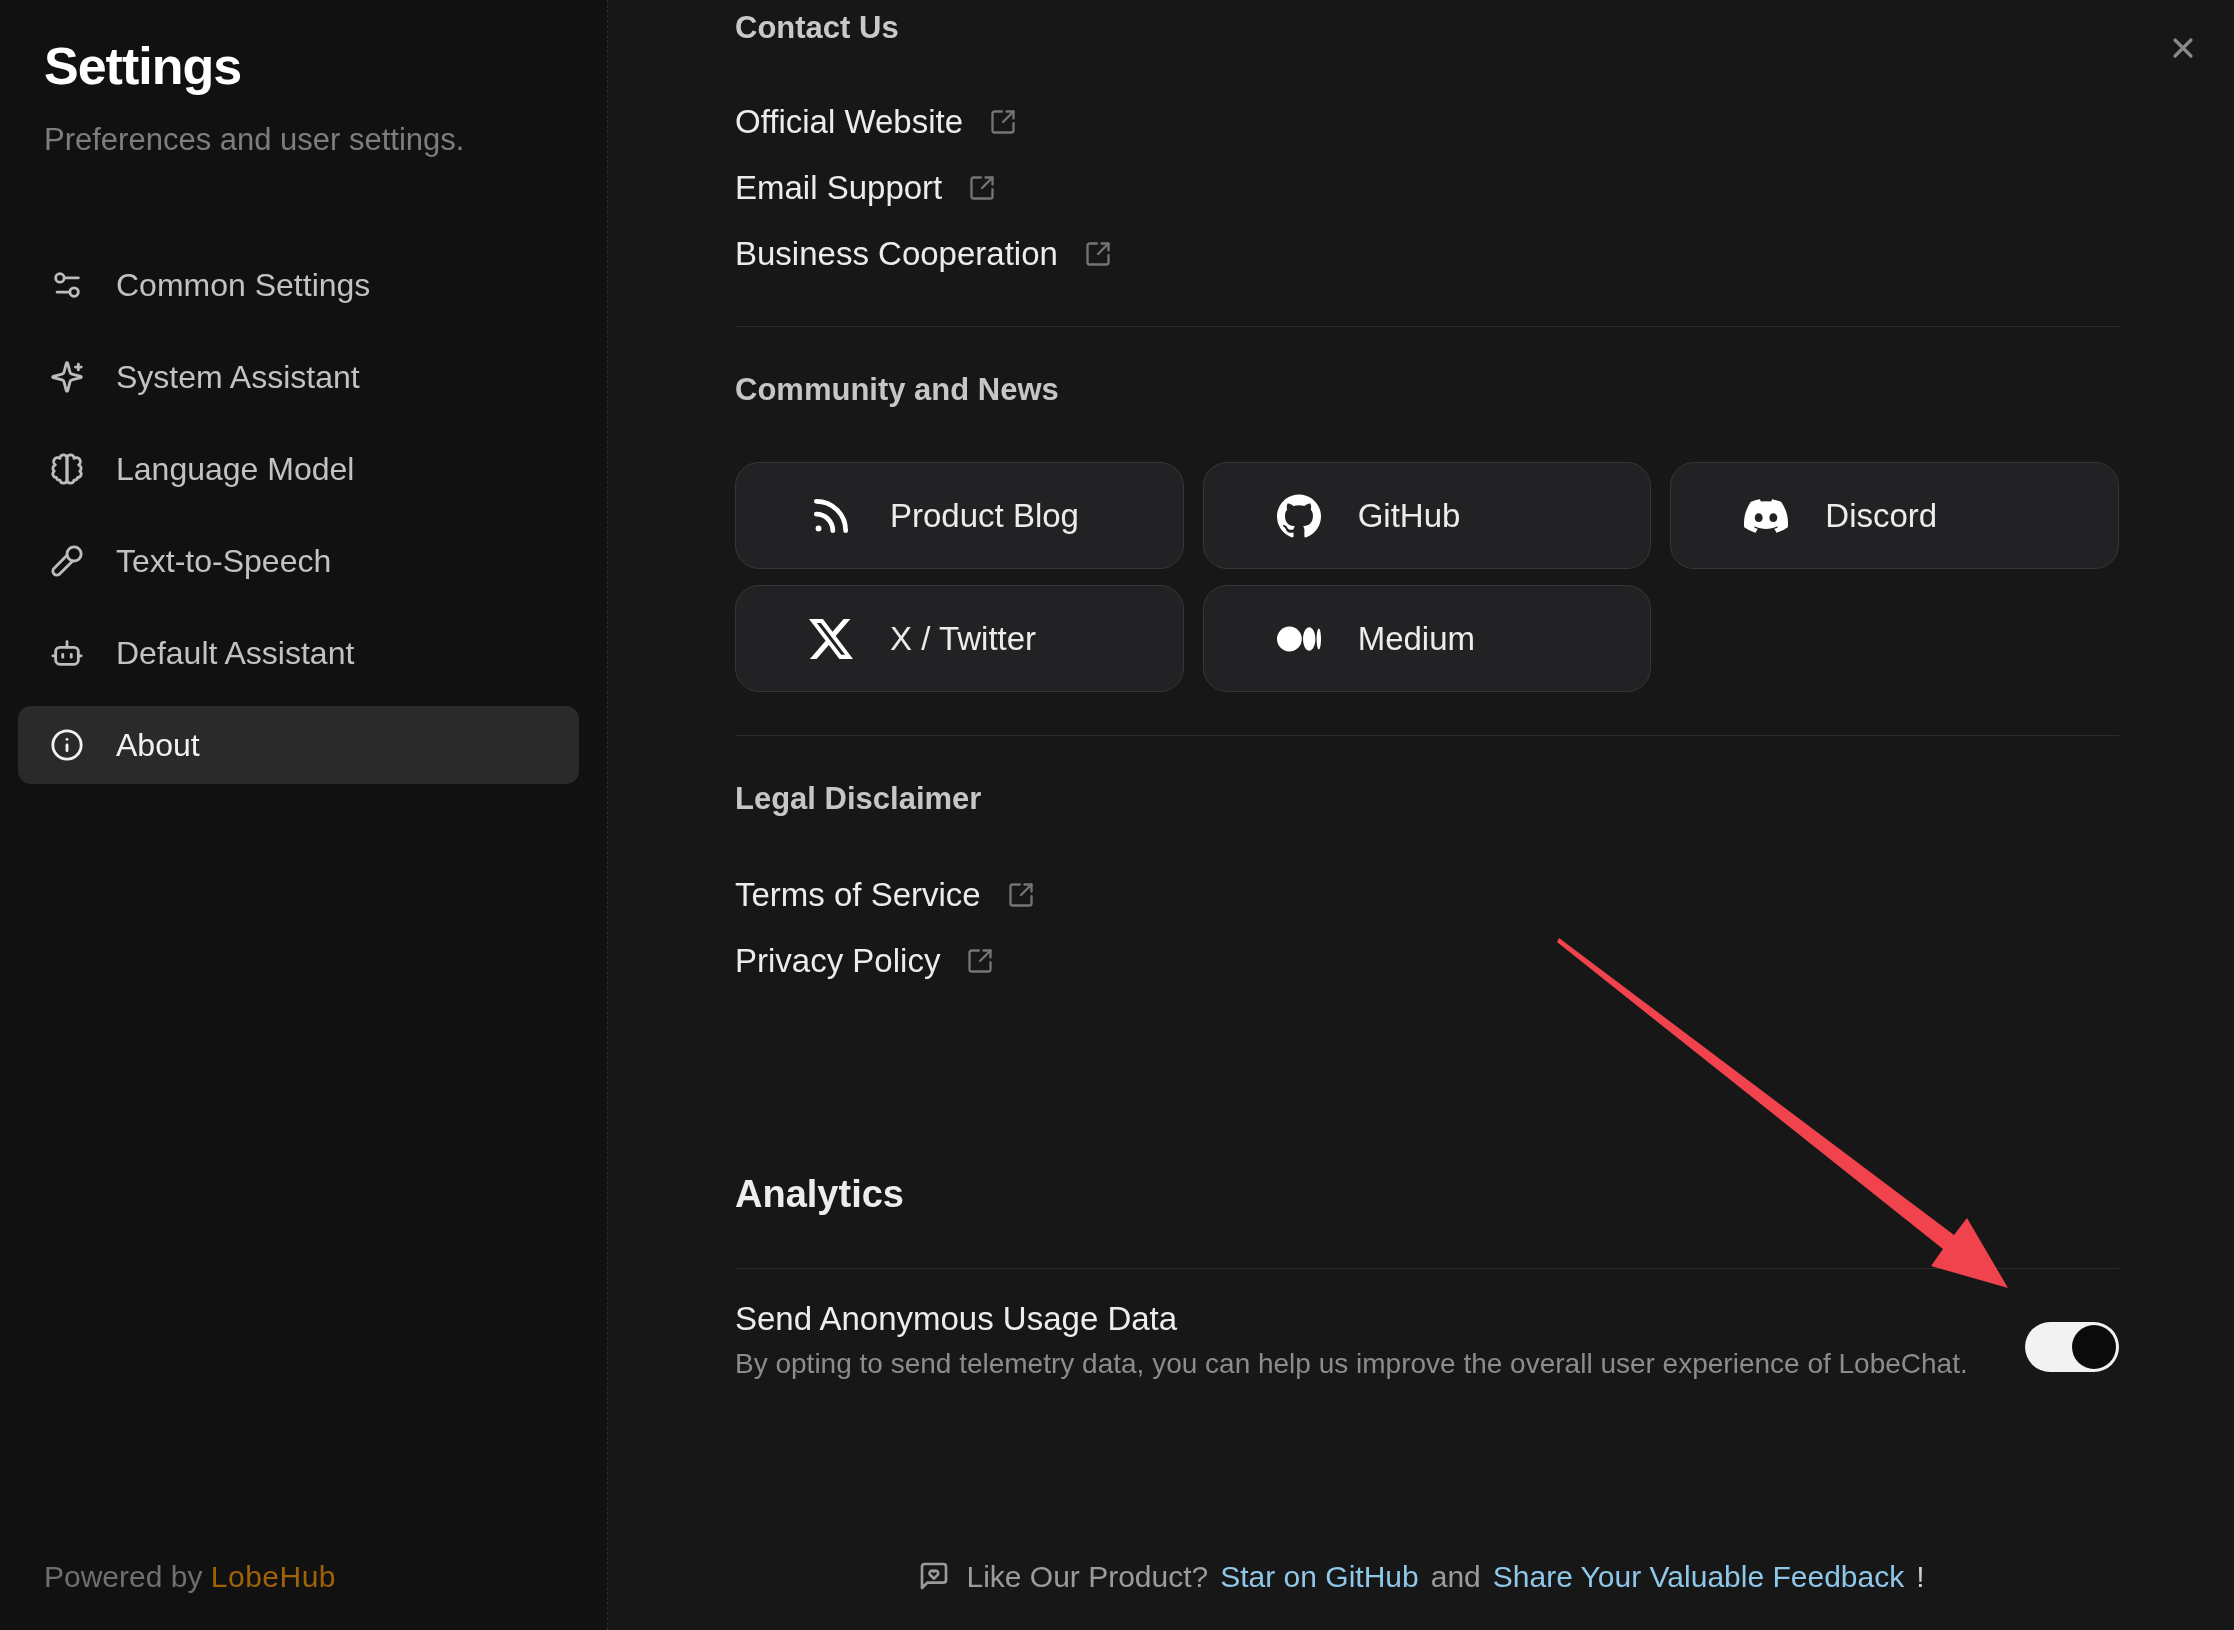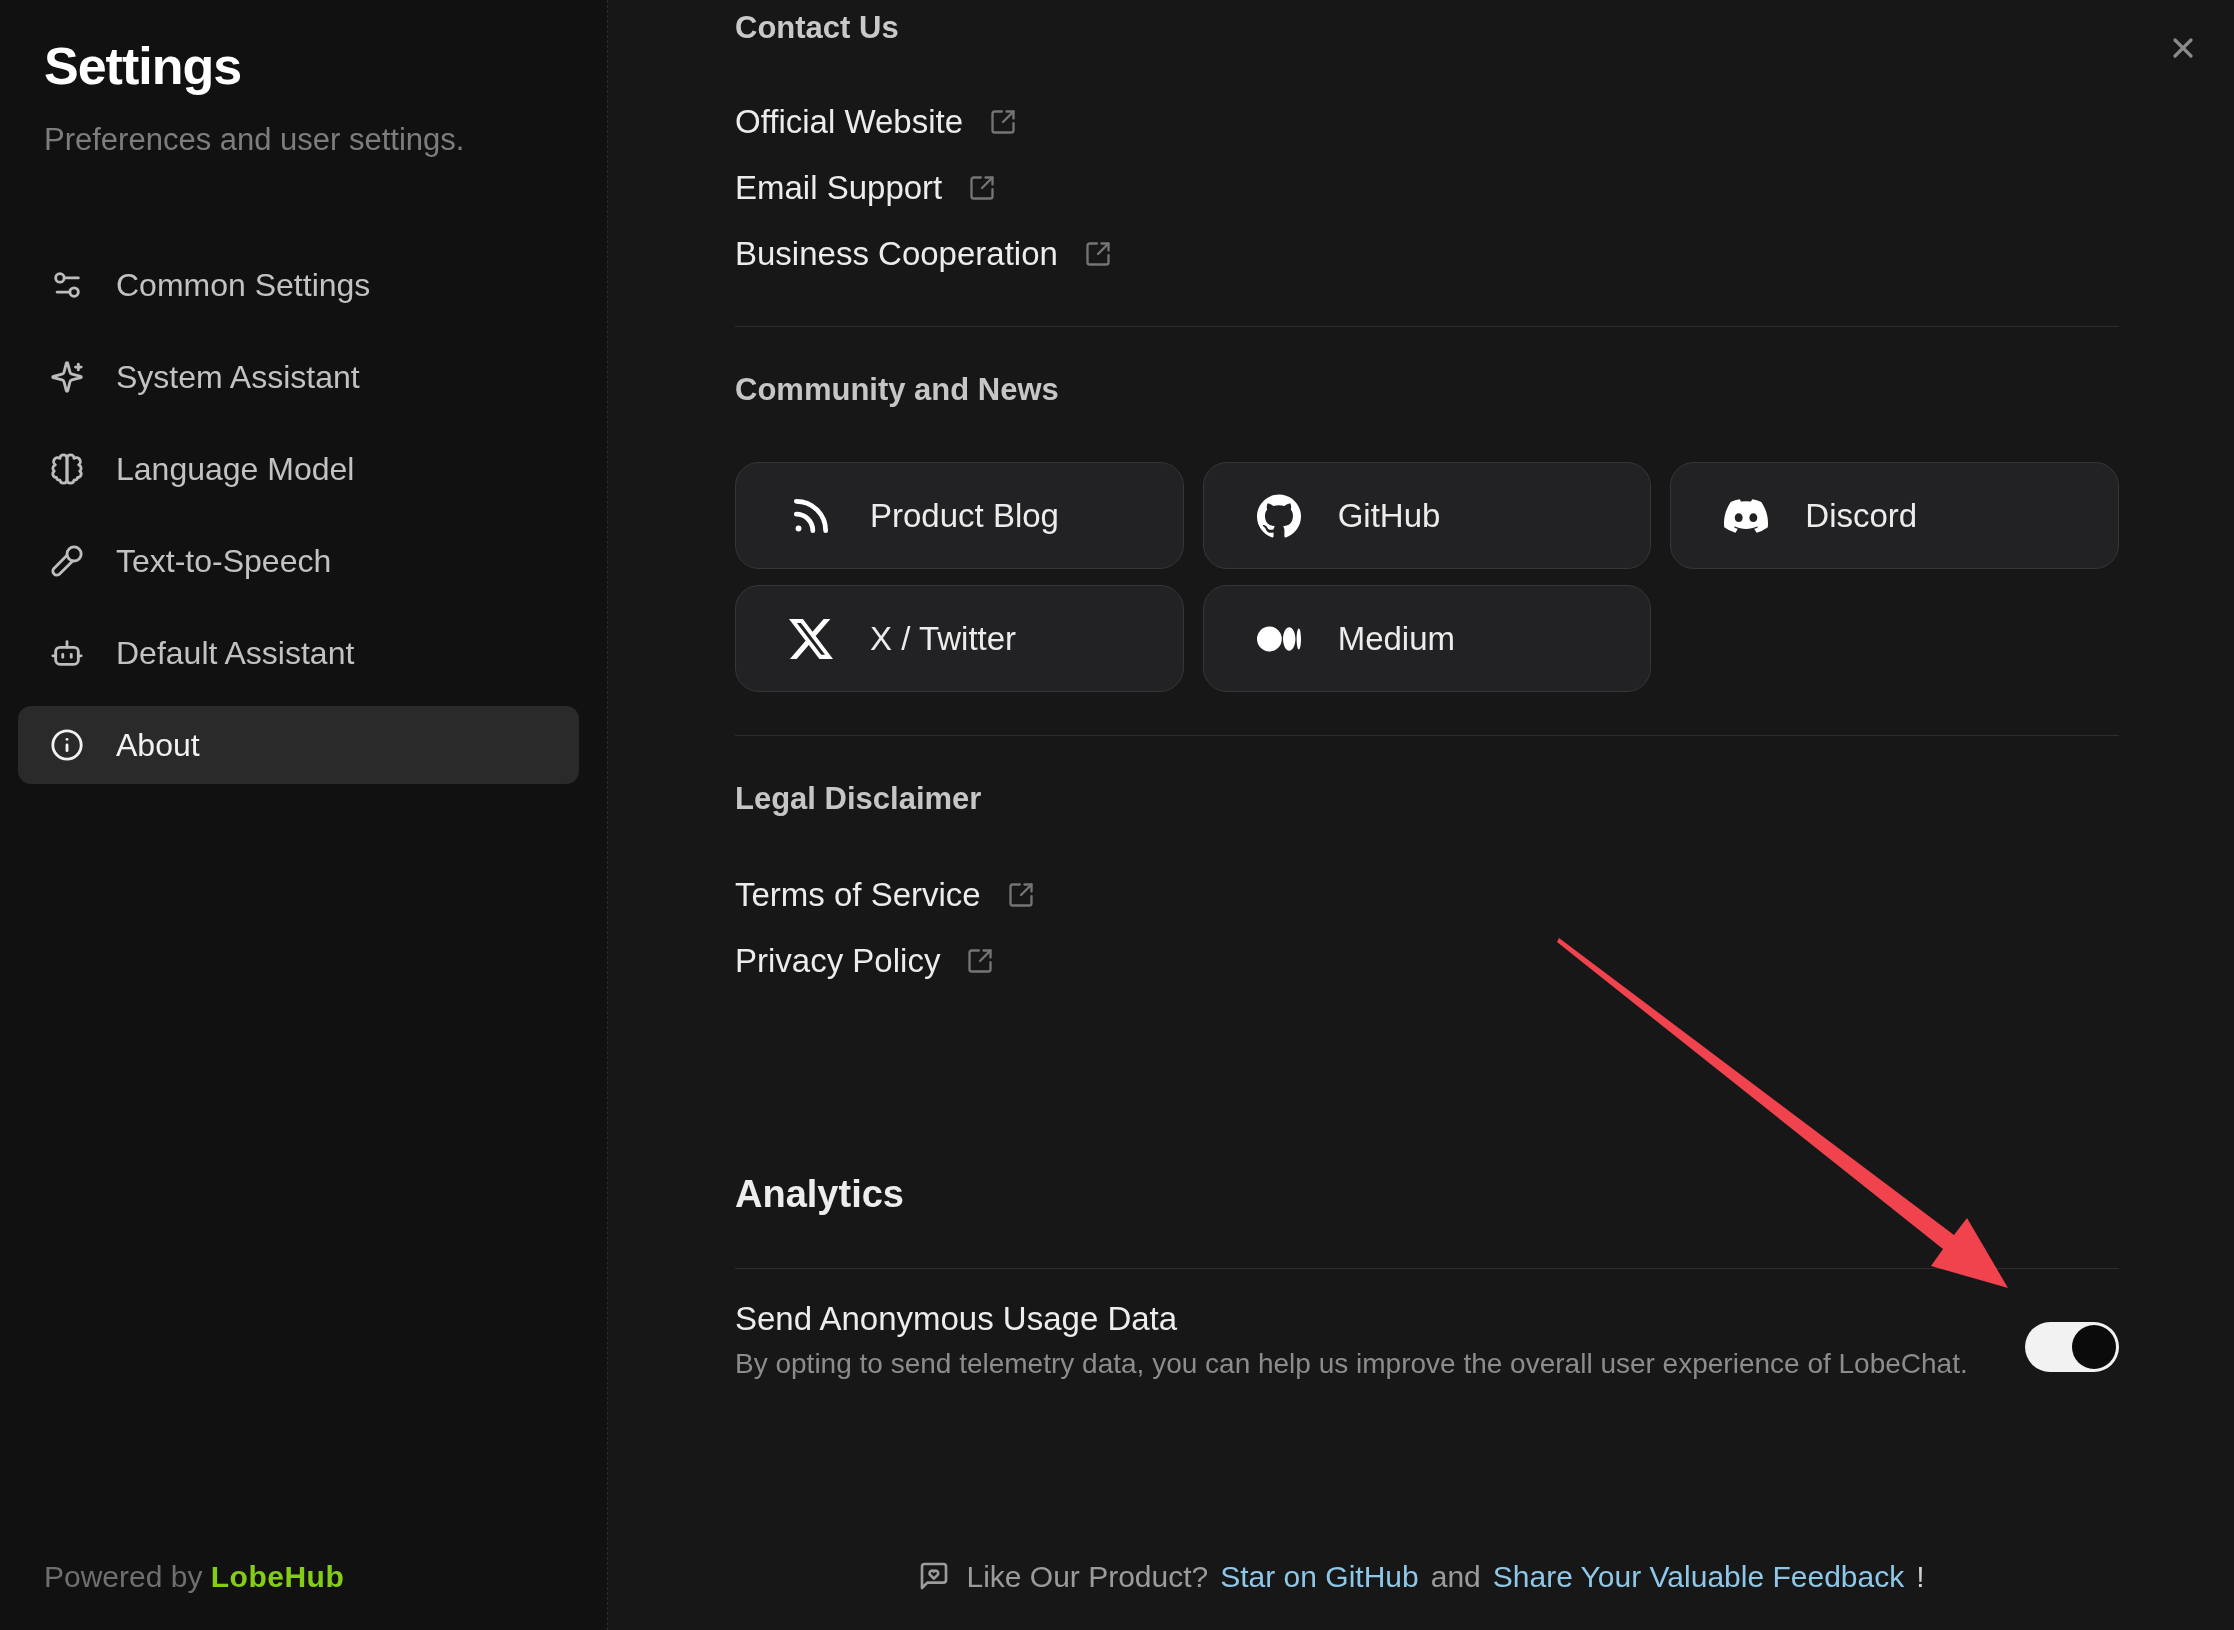--- a/index.html
+++ b/index.html
@@ -21,36 +21,36 @@
   .sb-item{
     position:relative;height:78px;margin-bottom:14px;border-radius:13px;
     display:flex;align-items:center;padding-left:32px;gap:32px;
     color:#c2c2c2;font-size:32px;cursor:pointer;
   }
   .sb-item.active{background:#2a2a2b;color:#f2f2f2;}
   .sb-item .icn{width:34px;height:34px;display:flex;align-items:center;justify-content:center;flex:0 0 34px;}
   .sb-item svg{width:34px;height:34px;stroke:#bdbdbd;}
   .sb-item.active svg{stroke:#f2f2f2;}
   .sb-footer{position:absolute;left:44px;top:1560px;font-size:30px;color:#6f6f6f;}
-  .sb-footer b{color:#84cc16;font-weight:700;letter-spacing:.5px;}
+  .sb-footer b{color:#a16207;font-weight:400;letter-spacing:.5px;}
   
   .main{position:absolute;left:609px;top:0;width:1625px;height:1630px;}
   .close-btn{position:absolute;left:1552px;top:26px;width:44px;height:44px;display:flex;align-items:center;justify-content:center;cursor:pointer;}
   .close-btn svg{width:32px;height:32px;stroke:#8a8a8a;}
   .content{position:absolute;left:126px;top:0;width:1384px;height:1630px;margin-top:40px;}
   .cut-heading{position:absolute;left:0;top:-30px;font-size:31px;font-weight:700;color:#c9c9c9;}
   .link-row{position:absolute;left:0;height:66px;display:flex;align-items:center;gap:26px;cursor:pointer;}
   .link-row .lbl{font-size:33px;color:#ececec;}
   .ext-icn svg{width:28px;height:28px;stroke:#757575;display:block;}
   .divider{position:absolute;left:0;width:1384px;height:0;border-top:1px solid #2d2d2d;}
   .sec-heading{position:absolute;left:0;font-size:31px;font-weight:700;color:#c6c6c6;}
   .btn-grid{position:absolute;left:0;top:422px;width:1384px;display:grid;grid-template-columns:repeat(3,1fr);column-gap:19px;row-gap:16px;}
   .soc-btn{
     height:107px;border-radius:24px;background:#222224;border:1px solid #36363a;
-    display:flex;align-items:center;padding-left:52px;gap:36px;cursor:pointer;
+    display:flex;align-items:center;padding-left:72px;gap:36px;cursor:pointer;
   }
   .soc-btn .icn{width:46px;height:46px;display:flex;align-items:center;justify-content:center;flex:0 0 46px;}
   .soc-btn .icn svg{width:44px;height:44px;display:block;}
   .soc-btn .lbl{font-size:33px;color:#ececec;}
   .analytics-heading{position:absolute;left:0;top:1133px;font-size:38px;font-weight:700;color:#ededed;}
   .setting-row{position:absolute;left:0;top:1256px;width:1384px;}
   .setting-label{font-size:33px;color:#ededed;line-height:46px;}
   .setting-desc{font-size:28px;color:#8c8c8c;line-height:44px;}
   .toggle{
     position:absolute;right:0;top:26px;width:94px;height:50px;border-radius:25px;

